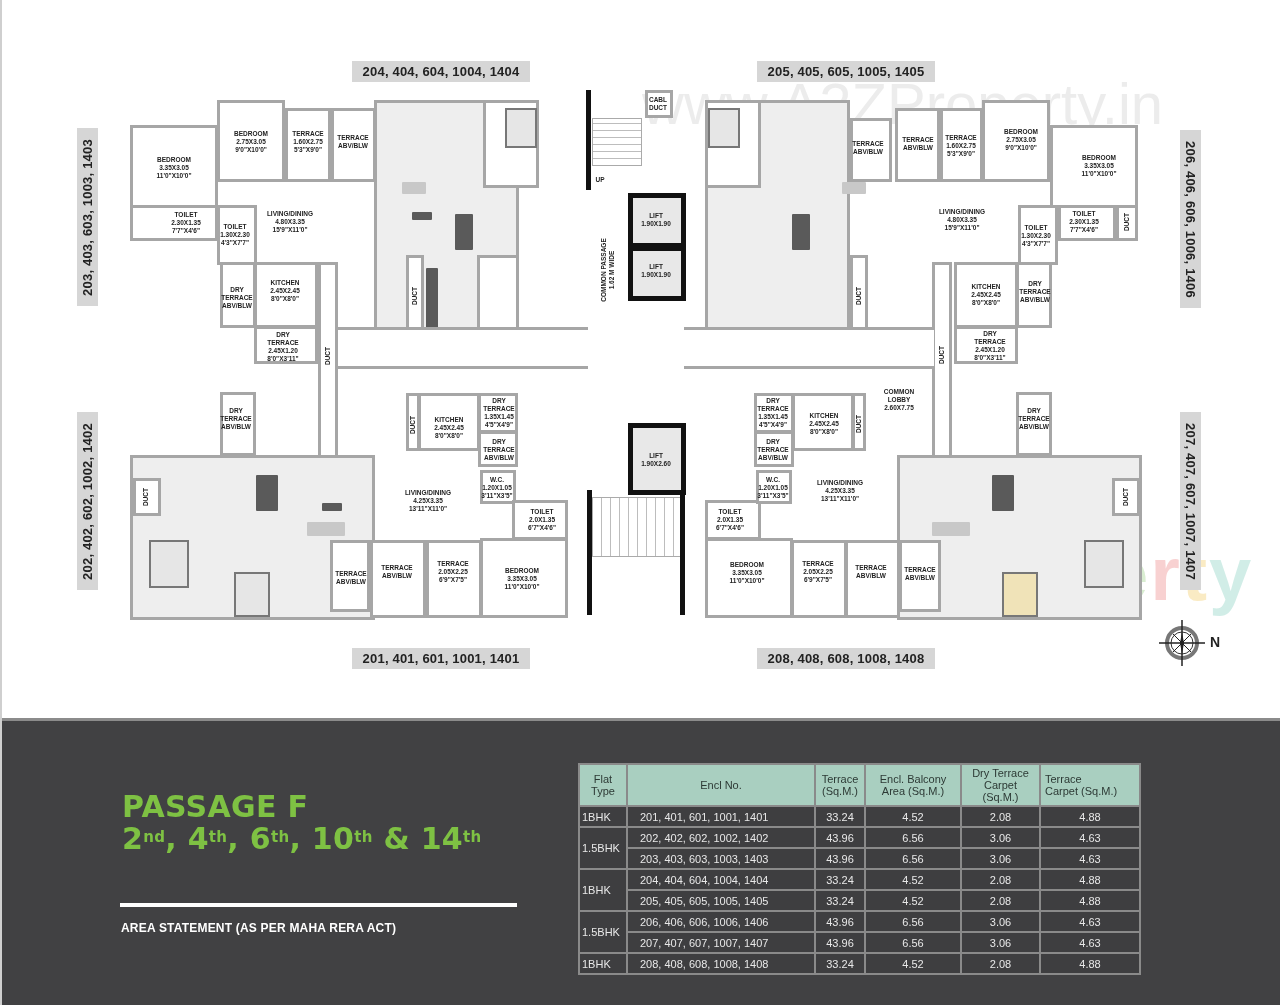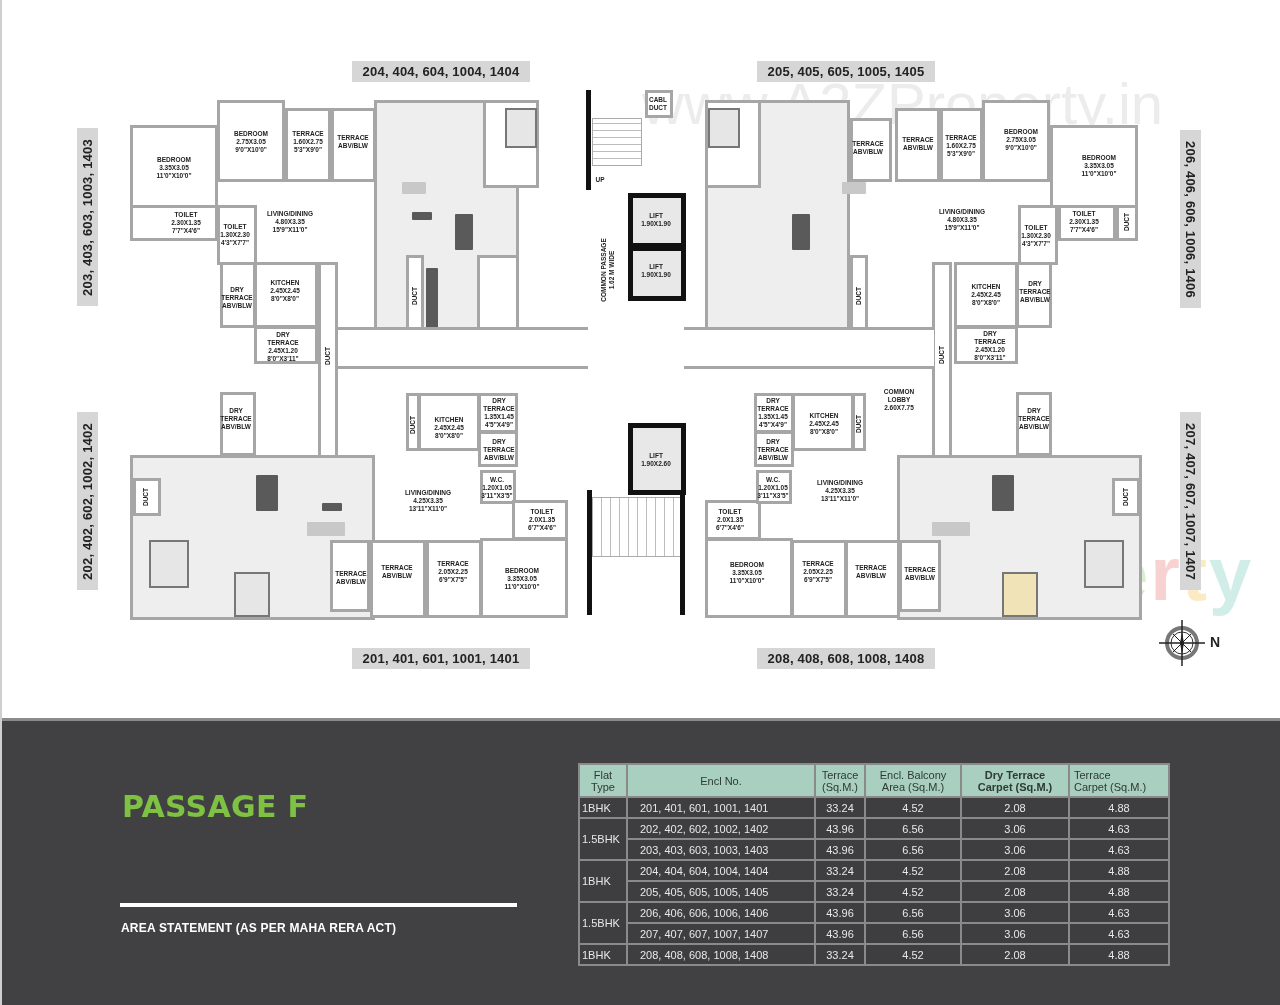--- a/index.html
+++ b/index.html
@@ -335,35 +335,38 @@
       <line x1="16" y1="16" x2="34" y2="34" stroke="#222" stroke-width="1"></line>
       <line x1="34" y1="16" x2="16" y2="34" stroke="#222" stroke-width="1"></line>
       <polygon points="25,14 27,25 25,36 23,25" fill="#222"></polygon>
     </svg>
     <div class="compass-n">N</div>
   </div>
 
   <div class="footer">
     <div class="title">
       <div>PASSAGE F</div>
+      <div>
+        <span>2</span><sup>nd</sup><span>, </span><span>4</span><sup>th</sup><span>, </span><span>6</span><sup>th</sup><span>, </span><span>10</span><sup>th</sup><span style="white-space:pre"> &amp; </span><span>14</span><sup>th</sup>
+      </div>
     </div>
     <div class="title-rule"></div>
     <div class="subtitle">AREA STATEMENT (AS PER MAHA RERA ACT)</div>
 
     <table class="area-table">
       <thead>
         <tr>
           <th style="width:48px; white-space:pre-line;">Flat
 Type</th>
           <th style="width:188px;">Encl No.</th>
           <th style="width:50px; white-space:pre-line;">Terrace
 (Sq.M.)</th>
           <th style="width:96px; white-space:pre-line;">Encl. Balcony
 Area (Sq.M.)</th>
-          <th style="width:108px; white-space:pre-line;font-weight:bold;">Dry Terrace
+          <th style="width:79px; white-space:pre-line;">Dry Terrace
 Carpet (Sq.M.)</th>
           <th style="width:100px; white-space:pre-line; text-align:left;">Terrace
 Carpet (Sq.M.)</th>
         </tr>
       </thead>
       <tbody>
         <tr>
           <td class="type">1BHK</td>
           <td class="flat">201, 401, 601, 1001, 1401</td>
           <td>33.24</td>

